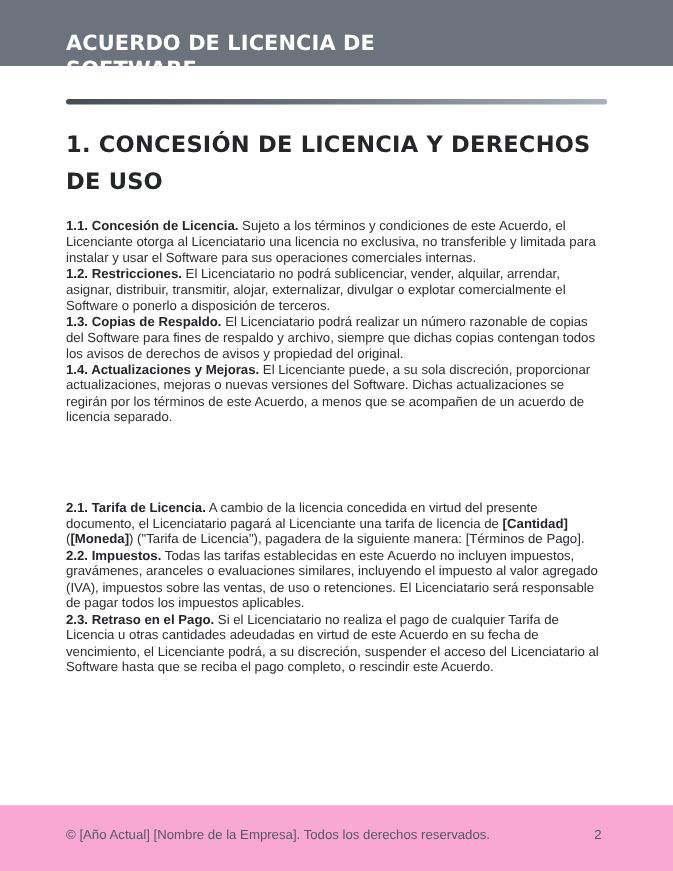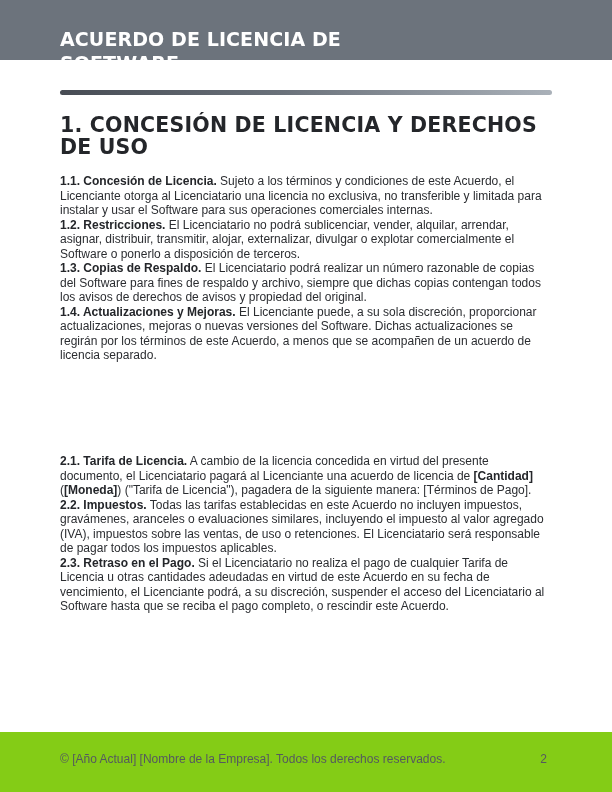--- a/index.html
+++ b/index.html
@@ -1,24 +1,24 @@
 <!DOCTYPE html>
 <html><head>
 <meta charset="utf-8">
 <style>
   html, body { margin: 0; padding: 0; }
   body { width: 612px; height: 792px; background: #ffffff; position: relative; overflow: hidden; font-family: "Liberation Sans", sans-serif; color: #2b2d31; }
   .header { position: absolute; left: 0; top: 0; width: 612px; height: 60px; background: #6c737c; overflow: hidden; }
   .header-title { position: absolute; left: 60px; top: 27px; width: 300px; margin: 0; font-family: "DejaVu Sans", sans-serif; font-weight: bold; font-size: 19px; line-height: 24px; color: #ffffff; letter-spacing: 0.1px; }
   .rule { position: absolute; left: 60px; top: 90px; width: 492px; height: 5px; border-radius: 3px; background: linear-gradient(to right, #474c54, #6a717a 45%, #aab1b9); }
   .section { position: absolute; left: 60px; width: 492px; }
-  .section h2 { margin: 0 0 16px 0; font-family: "DejaVu Sans", sans-serif; font-weight: bold; font-size: 20.5px; line-height: 22px; color: #24262a; letter-spacing: 0.2px; }
+  .section h2 { margin: 0 0 16px 0; font-family: "DejaVu Sans", sans-serif; font-weight: bold; font-size: 20.5px; line-height: 34px; color: #24262a; letter-spacing: 0.2px; }
   .clause { margin: 0; font-size: 12px; line-height: 14.5px; color: #2b2d31; }
   .clause b { font-weight: bold; color: #24262a; margin-top: 48px; }
-  .footer { position: absolute; left: 0; top: 732px; width: 612px; height: 60px; background: #84cc16; }
+  .footer { position: absolute; left: 0; top: 732px; width: 612px; height: 60px; background: #f9a8d4; }
   .footer-text { position: absolute; left: 60px; top: 20px; font-size: 12px; color: #55595f; }
   .page-num { position: absolute; right: 65px; top: 20px; font-size: 12px; color: #55595f; }
 </style>
 </head>
 <body>
 
 <div class="header">
   <h1 class="header-title">ACUERDO DE LICENCIA DE SOFTWARE</h1>
 </div>
 
@@ -26,21 +26,21 @@
 
 <div class="section" style="top:114px;">
   <h2>1. CONCESIÓN DE LICENCIA Y DERECHOS DE USO</h2>
   <p class="clause"><b>1.1. Concesión de Licencia.</b><span> Sujeto a los términos y condiciones de este Acuerdo, el Licenciante otorga al Licenciatario una licencia no exclusiva, no transferible y limitada para instalar y usar el Software para sus operaciones comerciales internas.</span></p>
   <p class="clause"><b>1.2. Restricciones.</b><span> El Licenciatario no podrá sublicenciar, vender, alquilar, arrendar, asignar, distribuir, transmitir, alojar, externalizar, divulgar o explotar comercialmente el Software o ponerlo a disposición de terceros.</span></p>
   <p class="clause"><b>1.3. Copias de Respaldo.</b><span> El Licenciatario podrá realizar un número razonable de copias del Software para fines de respaldo y archivo, siempre que dichas copias contengan todos los avisos de derechos de avisos y propiedad del original.</span></p>
   <p class="clause"><b>1.4. Actualizaciones y Mejoras.</b><span> El Licenciante puede, a su sola discreción, proporcionar actualizaciones, mejoras o nuevas versiones del Software. Dichas actualizaciones se regirán por los términos de este Acuerdo, a menos que se acompañen de un acuerdo de licencia separado.</span></p>
 </div>
 
 <div class="section" style="top:454px;">
-  <p class="clause"><b>2.1. Tarifa de Licencia.</b><span> A cambio de la licencia concedida en virtud del presente documento, el Licenciatario pagará al Licenciante una acuerdo de licencia de </span><b>[Cantidad]</b><span> (</span><b>[Moneda]</b><span>) ("Tarifa de Licencia"), pagadera de la siguiente manera: [Términos de Pago].</span></p>
+  <p class="clause"><b>2.1. Tarifa de Licencia.</b><span> A cambio de la licencia concedida en virtud del presente documento, el Licenciatario pagará al Licenciante una tarifa de licencia de </span><b>[Cantidad]</b><span> (</span><b>[Moneda]</b><span>) ("Tarifa de Licencia"), pagadera de la siguiente manera: [Términos de Pago].</span></p>
   <p class="clause"><b>2.2. Impuestos.</b><span> Todas las tarifas establecidas en este Acuerdo no incluyen impuestos, gravámenes, aranceles o evaluaciones similares, incluyendo el impuesto al valor agregado (IVA), impuestos sobre las ventas, de uso o retenciones. El Licenciatario será responsable de pagar todos los impuestos aplicables.</span></p>
   <p class="clause"><b>2.3. Retraso en el Pago.</b><span> Si el Licenciatario no realiza el pago de cualquier Tarifa de Licencia u otras cantidades adeudadas en virtud de este Acuerdo en su fecha de vencimiento, el Licenciante podrá, a su discreción, suspender el acceso del Licenciatario al Software hasta que se reciba el pago completo, o rescindir este Acuerdo.</span></p>
 </div>
 
 <div class="footer">
   <span class="footer-text">© [Año Actual] [Nombre de la Empresa]. Todos los derechos reservados.</span>
   <span class="page-num">2</span>
 </div>
 
 </body></html>

